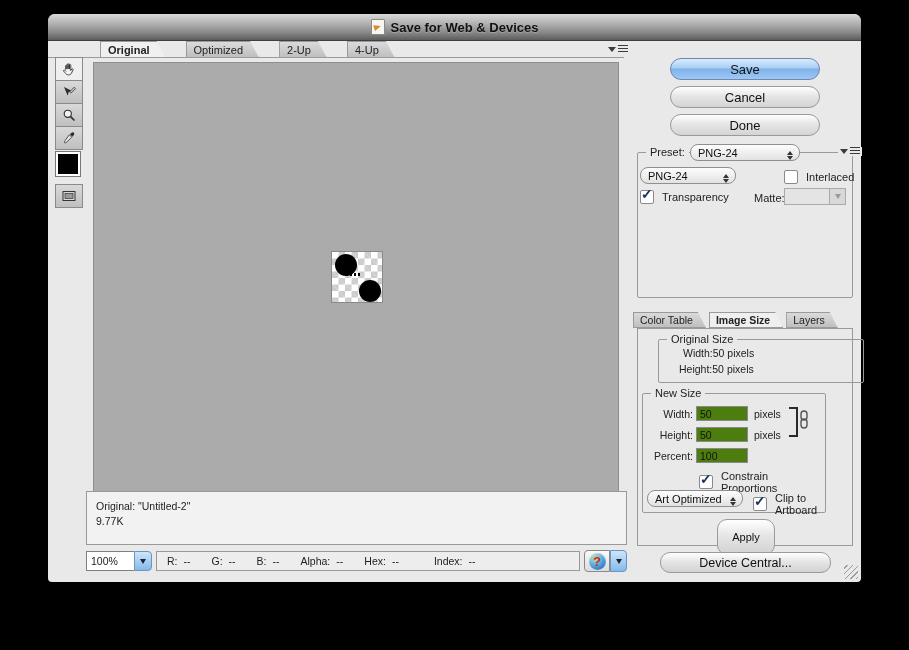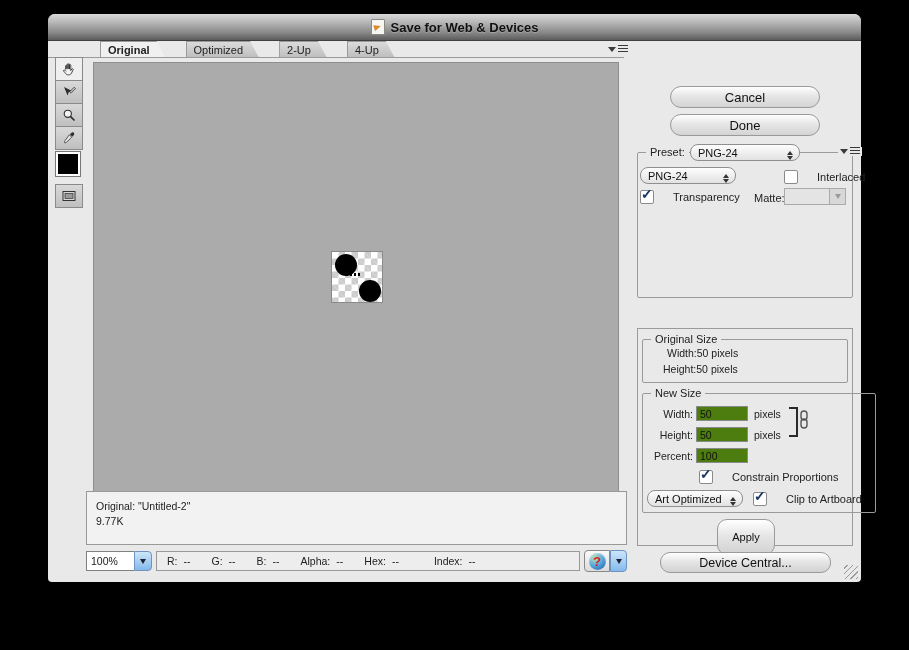--- a/index.html
+++ b/index.html
@@ -103,40 +103,40 @@
   .dd{height:17px;box-sizing:border-box;border:1px solid #8f8f8f;border-radius:8px;
     background:linear-gradient(#fdfdfd,#e2e2e2);display:flex;align-items:center;
     font-size:11px;padding:0 18px 0 7px;position:relative;color:#111;}
   .dd .updown{position:absolute;right:6px;top:3px;}
   .updown::before{content:"";display:block;width:0;height:0;border:3px solid transparent;border-bottom:4px solid #333;margin-bottom:1px;}
   .updown::after{content:"";display:block;width:0;height:0;border:3px solid transparent;border-top:4px solid #333;}
   .preset-fly{position:absolute;right:-10px;top:-6px;background:#e9e9e9;padding:0 2px;}
   .format-dd{position:absolute;left:2px;top:14px;width:96px;}
   .checkbox{width:12px;height:12px;background:#fff;border:1px solid #8a8a8a;border-radius:2px;position:relative;flex:none;}
   .checkbox.checked::after{content:"✓";position:absolute;left:0px;top:-5px;font-size:14px;font-weight:bold;color:#14335f;}
-  .cbrow{position:absolute;display:flex;align-items:center;gap:19px;font-size:11px;color:#222;}
+  .cbrow{position:absolute;display:flex;align-items:center;gap:8px;font-size:11px;color:#222;}
   .row-interlaced{left:146px;top:17px;}
   .row-transparency{left:2px;top:37px;}
   .matte-label{position:absolute;left:116px;top:39px;font-size:11px;color:#222;}
   .matte-dd{position:absolute;left:146px;top:35px;width:62px;height:17px;box-sizing:border-box;border:1px solid #aaa;
     background:#e4e4e4;display:flex;}
   .matte-dd .space{flex:1;}
   .matte-dd .arr{width:15px;border-left:1px solid #aaa;display:flex;align-items:center;justify-content:center;background:#d8d8d8;}
   .matte-dd .darr{width:0;height:0;border-left:3.5px solid transparent;border-right:3.5px solid transparent;border-top:5px solid #999;}
   
   .panel-tabs{position:absolute;left:585px;top:298px;height:16px;display:flex;gap:3px;}
   .ptab{height:16px;display:flex;align-items:center;padding:0 13px 0 7px;font-size:10.5px;color:#222;
     background:linear-gradient(#dcdcdc,#bdbdbd);
     clip-path:polygon(0 0,calc(100% - 8px) 0,100% 100%,0 100%);
     box-shadow:inset 0 0 0 1px #9a9a9a;}
   .ptab.active{background:#efefef;font-weight:bold;}
   .size-panel{position:absolute;left:589px;top:314px;width:216px;height:218px;border:1px solid #9a9a9a;box-sizing:border-box;}
-  .orig-group{left:4px;top:10px;width:206px;height:44px;}
+  .orig-group{left:20px;top:10px;width:206px;height:44px;}
   .sizeline{position:absolute;font-size:10.5px;color:#222;}
-  .new-group{left:4px;top:64px;width:234px;height:120px;}
+  .new-group{left:4px;top:64px;width:184px;height:120px;}
   .frow{position:absolute;display:flex;align-items:center;font-size:10.5px;color:#222;}
   .frow .lbl{width:42px;text-align:right;margin-right:3px;}
   .field{width:52px;height:15px;border:1px solid #8a8a8a;font-size:10.5px;padding:0 3px;box-sizing:border-box;
     font-family:"Liberation Sans",sans-serif;background:#4d7c0f;color:#111;}
   .frow .unit{margin-left:6px;}
   .bracket{position:absolute;left:146px;top:13px;width:7px;height:26px;border:2px solid #2a2a2a;border-left:none;}
   .chain{position:absolute;left:156px;top:16px;}
   .quality-dd{position:absolute;left:4px;top:96px;width:96px;}
   .row-constrain{left:56px;top:76px;}
   .row-clip{left:110px;top:98px;}
@@ -249,20 +249,23 @@
   </div>
   <div class="browserbtn">
     <div class="globe-wrap">
       <span class="globe"></span>
     </div>
     <div class="bluebtn">
         <span class="darr"></span>
       </div>
   </div>
 
+  <div class="pushbtn primary btn-save">
+      <span>Save</span>
+    </div>
   <div class="pushbtn btn-cancel">
       <span>Cancel</span>
     </div>
   <div class="pushbtn btn-done">
       <span>Done</span>
     </div>
 
   <div class="group preset-group">
     <span class="glabel">Preset:</span>
     <div class="dd preset-dd-top" style="width:110px;">
@@ -287,20 +290,31 @@
     </div>
     <span class="matte-label">Matte:</span>
     <div class="matte-dd">
       <span class="space"></span>
       <span class="arr">
           <span class="darr"></span>
         </span>
     </div>
   </div>
 
+  <div class="panel-tabs">
+    <div class="ptab">
+        <span>Color Table</span>
+      </div>
+    <div class="ptab active">
+        <span>Image Size</span>
+      </div>
+    <div class="ptab">
+        <span>Layers</span>
+      </div>
+  </div>
 
   <div class="size-panel">
     <div class="group orig-group">
       <span class="glabel">Original Size</span>
       <div class="sizeline" style="left:24px;top:7px;">
         <span>Width:</span><span>50 pixels</span>
       </div>
       <div class="sizeline" style="left:20px;top:23px;">
         <span>Height:</span><span>50 pixels</span>
       </div>

